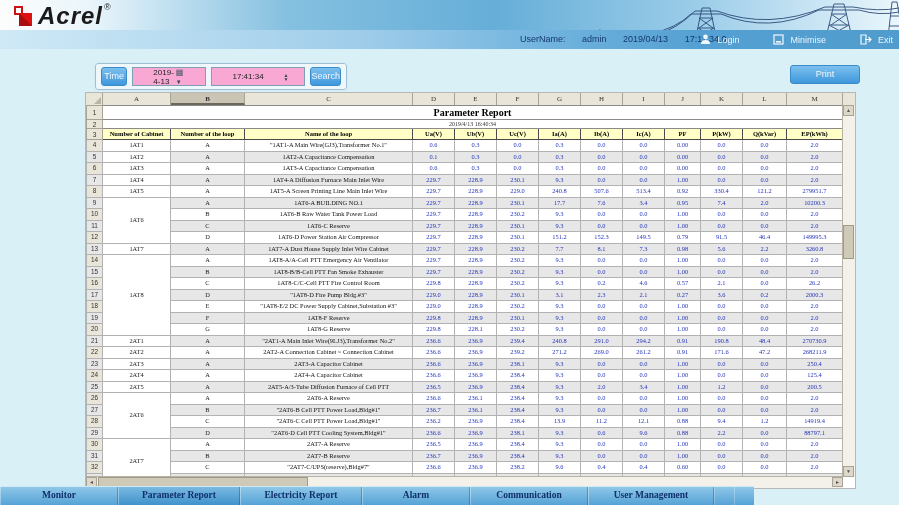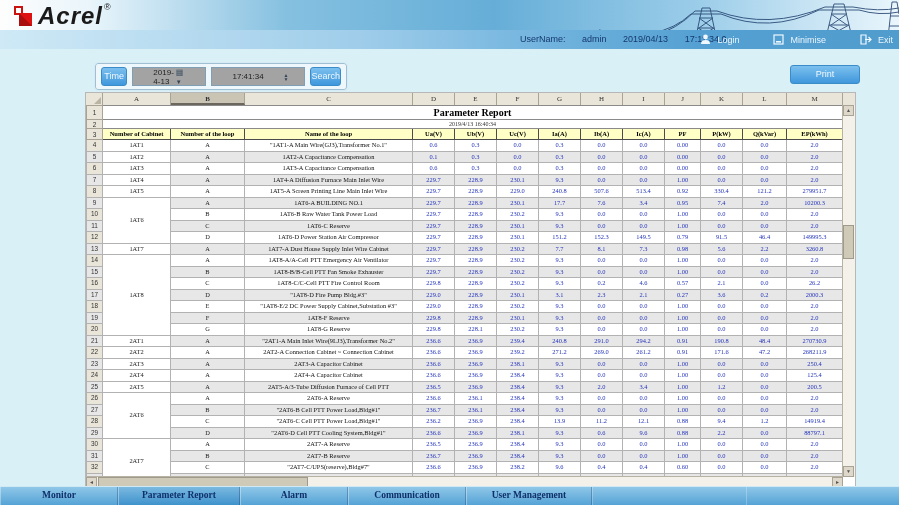--- a/index.html
+++ b/index.html
@@ -27,21 +27,21 @@
   
   .toolbar{position:absolute;left:0;top:49px;width:899px;height:42px;}
   .search-panel{position:absolute;left:95px;top:14px;width:252px;height:27px;
     background:#eef8fc;border:1px solid #9fc0d2;outline:1px solid #d7ebf4;border-radius:3px;
     display:flex;align-items:center;gap:5px;padding:0 5px;box-sizing:border-box;}
   .blue-btn{background:linear-gradient(#7cc0ee,#3f97dc);border:1px solid #3a8cc9;border-radius:3px;
     color:#f0f8ff;font-size:9px;height:19px;line-height:17px;text-align:center;cursor:pointer;
     font-family:"Liberation Sans",sans-serif;padding:0;}
   .btn-time{width:58px;}
   .btn-search{width:62px;}
-  .field{background:#a3a3a3;border:1px solid #7e9fb4;height:17px;display:flex;align-items:center;
+  .field{background:#f9a8d4;border:1px solid #7e9fb4;height:17px;display:flex;align-items:center;
     font-size:8px;color:#222;padding:0 20px;box-sizing:content-box;}
   .field-date{width:74px;justify-content:space-between;}
   .field-time{width:52px;justify-content:space-between;gap:20px;}
   .cal-icon{font-size:8px;color:#456;}
   .drop-arrow{font-size:6px;color:#345;}
   .spinner{display:flex;flex-direction:column;line-height:4px;font-size:5px;color:#345;}
   .btn-export{position:absolute;left:692px;top:16px;width:70px;margin-top:27px;}
   .btn-print{position:absolute;left:790px;top:16px;width:70px;}
 
   
@@ -80,21 +80,21 @@
     border:1px solid #a09a8a;box-sizing:border-box;cursor:pointer;}
   .hscroll{position:absolute;left:0;bottom:0;right:12px;height:11px;background:#f3f1ea;
     border-top:1px solid #b7b2a4;}
   .hs-btn{position:absolute;top:0;width:11px;height:10px;background:#ddd8ca;border:1px solid #a9a396;
     font-size:5px;color:#555;text-align:center;line-height:9px;box-sizing:border-box;cursor:pointer;}
   .hs-left{left:0;} .hs-right{right:0;}
   .hs-thumb{position:absolute;left:12px;top:0;width:210px;height:10px;background:#cfc9b8;
     border:1px solid #a09a8a;box-sizing:border-box;cursor:pointer;}
 
   
-  .bottom-nav{position:absolute;left:0;bottom:0;width:899px;height:18px;display:flex;
+  .bottom-nav{position:absolute;left:0;bottom:0;width:754px;height:18px;display:flex;
     background:linear-gradient(#8fc7e8,#55a3d6);border-top:1px solid #cfe9f5;}
   .nav-item{height:18px;line-height:17px;text-align:center;font-family:"Liberation Serif",serif;
     font-weight:bold;font-size:9.5px;color:#10306b;border-right:1px solid rgba(20,40,90,.3);
     border-left:1px solid rgba(255,255,255,.35);cursor:pointer;box-sizing:border-box;}
   .nav-item.active{background:linear-gradient(#7ab9e0,#3f92cc);}
   .nav-filler{flex:1;border-left:1px solid rgba(255,255,255,.25);}
 </style>
 </head>
 <body>
 
@@ -719,20 +719,21 @@
     <div class="hscroll">
       <div class="hs-btn hs-left">◄</div>
       <div class="hs-thumb"></div>
       <div class="hs-btn hs-right">►</div>
     </div>
   </div>
 
   <div class="bottom-nav" id="bottomnav">
       <div class="nav-item" style="width: 118px;">Monitor</div>
       <div class="nav-item active" style="width: 122px;">Parameter Report</div>
+      <div class="nav-item" style="width: 122px;">Electricity Report</div>
       <div class="nav-item" style="width: 108px;">Alarm</div>
       <div class="nav-item" style="width: 118px;">Communication</div>
       <div class="nav-item" style="width: 126px;">User Management</div>
       <div class="nav-filler"></div>
       <div class="nav-filler"></div>
     </div>
 
 </div>
 
 </body></html>

